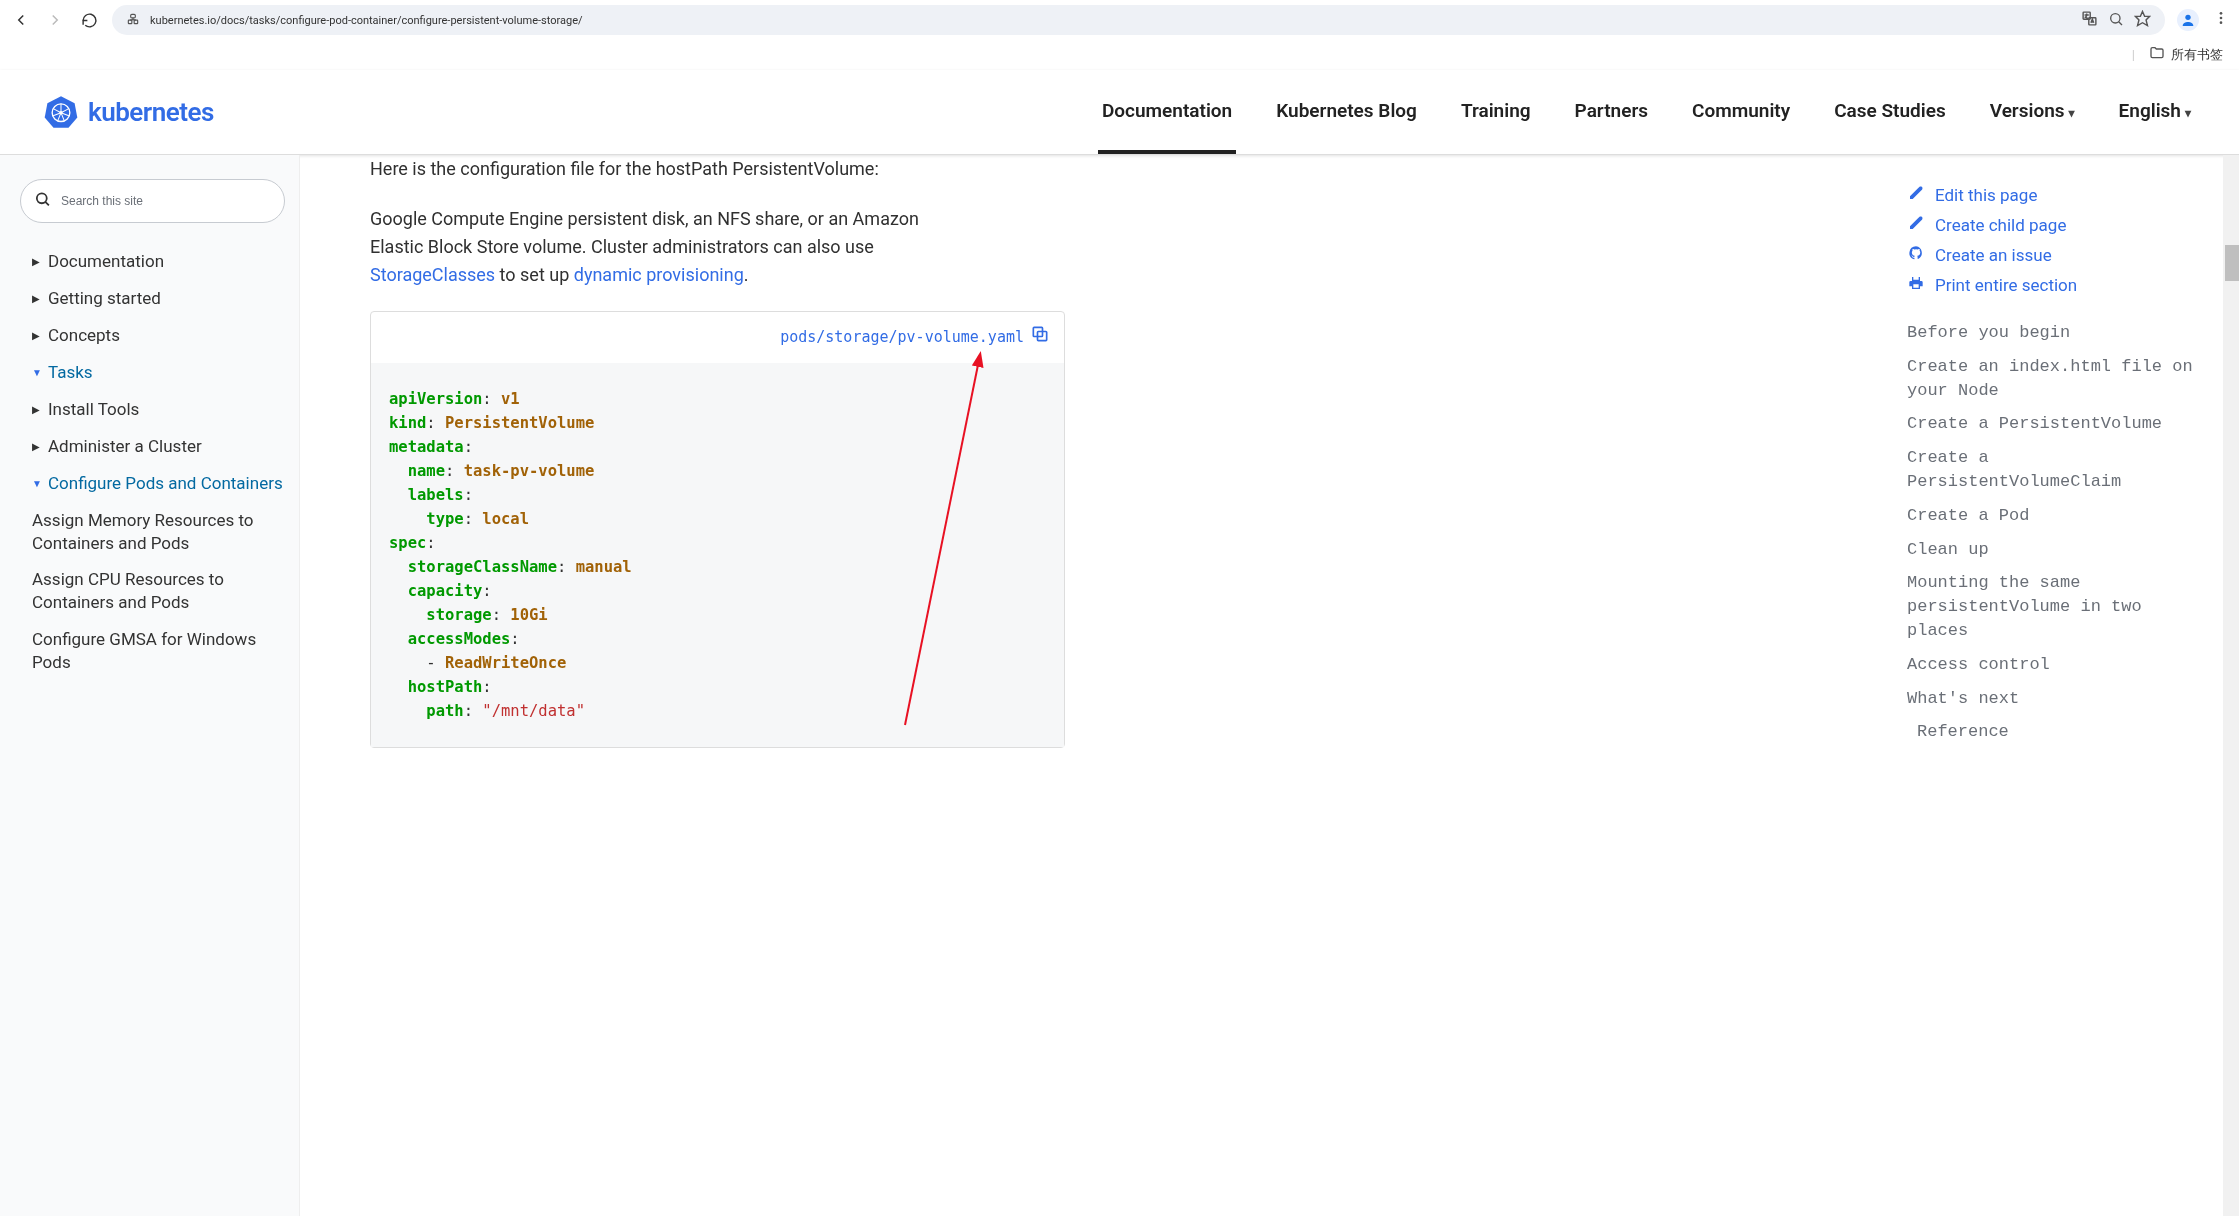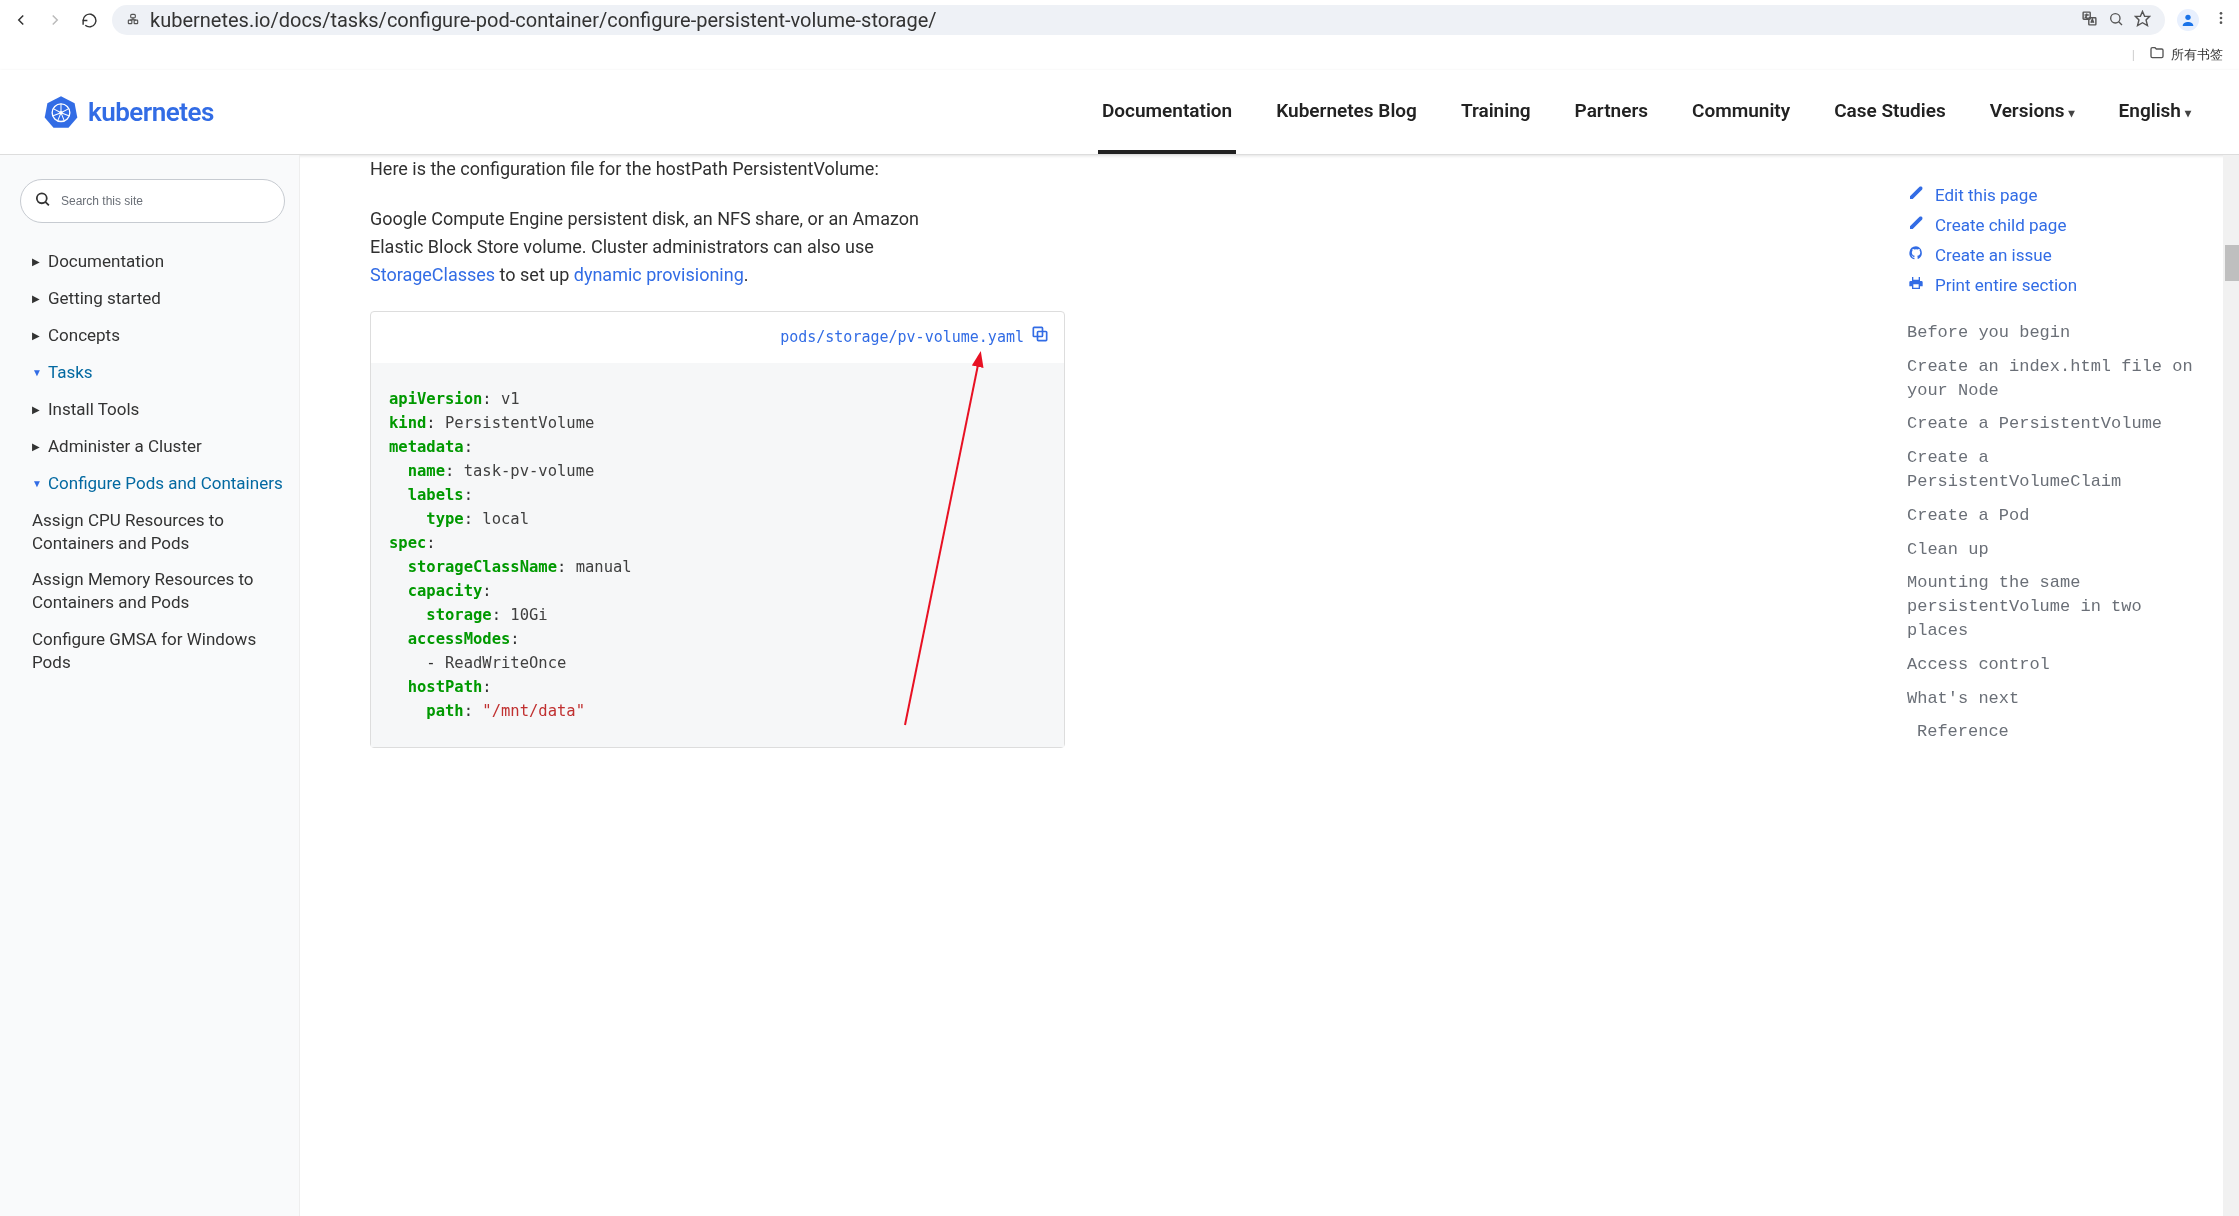--- a/index.html
+++ b/index.html
@@ -2,21 +2,21 @@
 <html><head>
 <meta charset="utf-8">
 <style>
 * { margin: 0; padding: 0; box-sizing: border-box; }
 body { font-family: -apple-system, BlinkMacSystemFont, "Segoe UI", Roboto, Helvetica, Arial, sans-serif; color: #222; background: #fff; }
 
 
 .browser-chrome { height: 40px; display: flex; align-items: center; padding: 0 10px; gap: 12px; background: #fff; }
 .chrome-btn { width: 22px; height: 22px; display: flex; align-items: center; justify-content: center; cursor: pointer; color: #333; }
 .chrome-btn.fwd { color: #bbb; }
-.url-bar { flex: 1; height: 30px; background: #eef1f6; border-radius: 15px; display: flex; align-items: center; padding: 8px 14px; gap: 10px; font-size: 20px; color: #333; }
+.url-bar { flex: 1; height: 30px; background: #eef1f6; border-radius: 15px; display: flex; align-items: center; padding: 8px 14px; gap: 10px; font-size: 11px; color: #333; }
 .url-icon { color: #555; font-size: 13px; }
 .chrome-right { display: flex; align-items: center; gap: 14px; color: #555; }
 .avatar { width: 22px; height: 22px; border-radius: 50%; background: #e8f0fe; display: flex; align-items: center; justify-content: center; color: #1a73e8; font-size: 14px; }
 
 
 .bookmarks-bar { height: 30px; display: flex; justify-content: flex-end; align-items: center; padding: 0 16px; font-size: 13px; color: #333; gap: 6px; border-bottom: 1px solid transparent; }
 .bm-divider { color: #ccc; margin-right: 8px; }
 
 
 .topnav-wrap { position: relative; }
@@ -46,21 +46,21 @@
 .main { flex: 1; padding: 0 40px 40px 70px; overflow-y: auto; font-size: 18px; line-height: 1.55; color: #303030; }
 .main p { margin-bottom: 22px; max-width: 560px; }
 .main a { color: #326ce5; text-decoration: none; }
 
 .code-card { border: 1px solid #ddd; border-radius: 4px; max-width: 695px; }
 .code-head { display: flex; justify-content: flex-end; align-items: center; gap: 6px; padding: 12px 14px; font-family: "Menlo", "Consolas", monospace; font-size: 15px; color: #326ce5; }
 .copy-btn { cursor: pointer; }
 .code-body { background: #f6f7f8; padding: 24px 18px; font-family: "Menlo", "Consolas", monospace; font-size: 15.5px; line-height: 1.55; white-space: pre; overflow-x: auto; }
 .ckey { color: #009900; font-weight: 600; }
 .cpunct { color: #333; }
-.cval { color: #404040; }
+.cval { color: #a16207; font-weight: bold; }
 .cstr { color: #c03030; }
 
 .rightcol { width: 340px; padding: 30px 24px; font-size: 17px; overflow-y: auto; }
 .action-link { display: flex; align-items: center; gap: 10px; color: #326ce5; margin-bottom: 10px; cursor: pointer; }
 .action-link .aicon { width: 18px; text-align: center; }
 .toc { margin-top: 26px; color: #6a6f77; font-size: 17px; }
 .toc div { margin-bottom: 10px; cursor: pointer; line-height: 1.4; font-family: Liberation Mono, monospace; }
 .toc .indent { padding-left: 10px; }
 
 .page-scrollbar { width: 16px; background: #f1f1f1; position: relative; }
@@ -220,24 +220,24 @@
           <span class="tri">▶</span>
           <span class="lbl">Administer a Cluster</span>
         </li>
       <li class="open">
           <span class="tri">▼</span>
           <span class="lbl">Configure Pods and Containers</span>
         </li>
     </ul>
     <ul class="tree sub2">
       <li>
+          <span class="lbl">Assign Memory Resources to Containers and Pods</span>
+        </li>
+      <li>
           <span class="lbl">Assign CPU Resources to Containers and Pods</span>
-        </li>
-      <li>
-          <span class="lbl">Assign Memory Resources to Containers and Pods</span>
         </li>
       <li>
           <span class="lbl">Configure GMSA for Windows Pods</span>
         </li>
     </ul>
   </div>
 
   <div class="main" style="position:relative;">
     <p>Here is the configuration file for the hostPath PersistentVolume:</p>
     <p>

